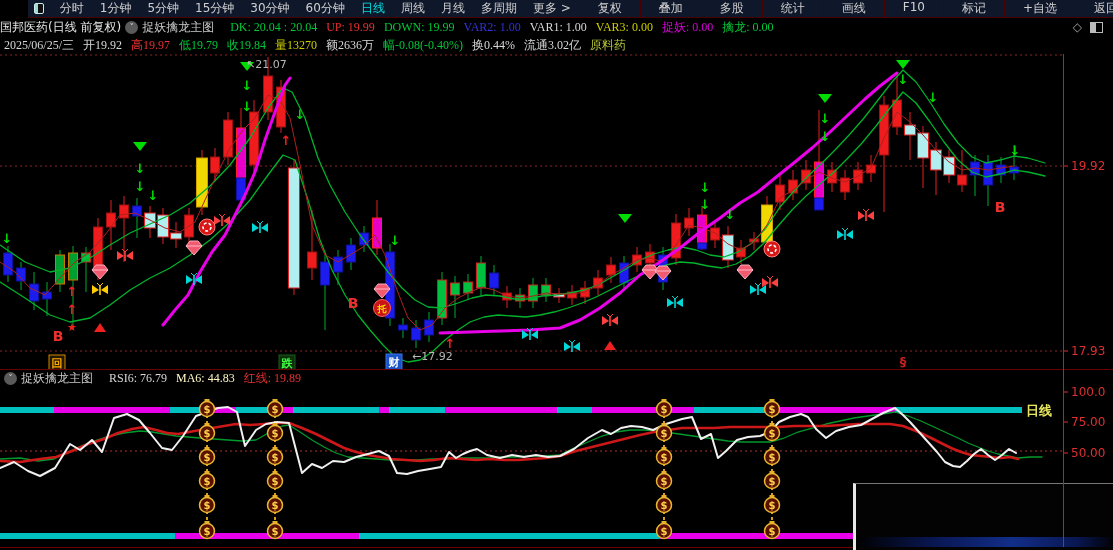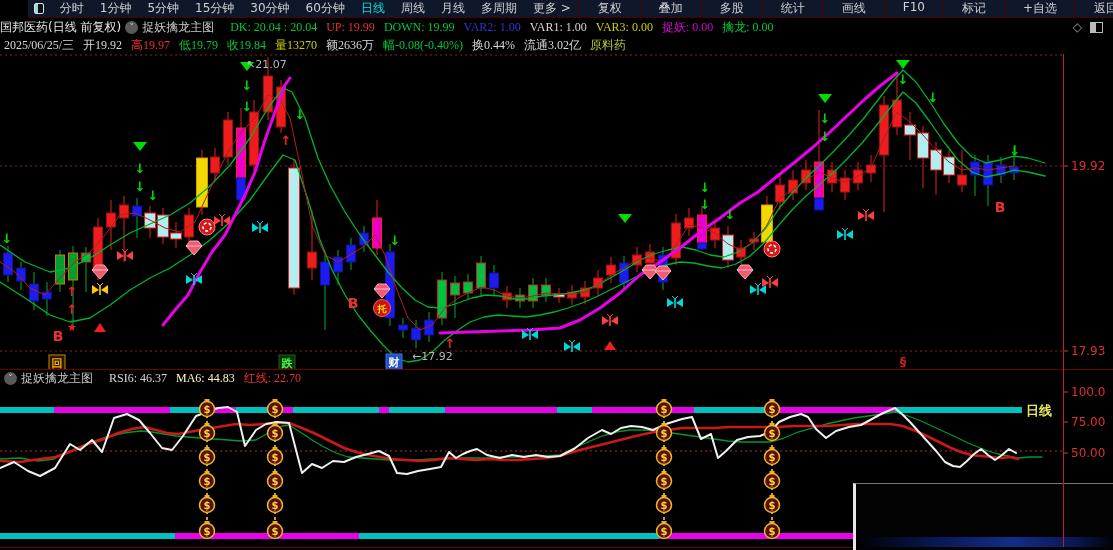--- a/index.html
+++ b/index.html
@@ -429,21 +429,21 @@
     <text x="1071" y="116" fill="#dd3030" font-size="12" text-anchor="start" font-family="&quot;DejaVu Sans&quot;,sans-serif" font-weight="normal">19.92</text>
     <line x1="1063" y1="297" x2="1068" y2="297" stroke="#dd3030" stroke-width="1"></line>
     <text x="1071" y="301" fill="#dd3030" font-size="12" text-anchor="start" font-family="&quot;DejaVu Sans&quot;,sans-serif" font-weight="normal">17.93</text>
   </svg>
 
 <div class="divider" style="top:369px"></div>
 
 <div class="subheader">
   <span class="chev-icon" style="margin-left:4px">˅</span>
   <span class="ititle">捉妖擒龙主图</span>
-  <span class="segwrap" id="iv3"><span style="color: rgb(216, 216, 216);">RSI6: 46.37</span><span style="color: #fef9c3;">MA6: 44.83</span><span style="color: rgb(232, 48, 48);">红线: 22.70</span></span>
+  <span class="segwrap" id="iv3"><span style="color: rgb(216, 216, 216);">RSI6: 76.79</span><span style="color: #fef9c3;">MA6: 44.83</span><span style="color: rgb(232, 48, 48);">红线: 19.89</span></span>
 </div>
 
 <svg id="subsvg" class="chartsvg" width="1113" height="161">
     <line x1="207" y1="23" x2="207" y2="145" stroke="#d8a020" stroke-width="2" stroke-dasharray="3,3"></line>
     <line x1="275" y1="23" x2="275" y2="145" stroke="#d8a020" stroke-width="2" stroke-dasharray="3,3"></line>
     <line x1="664" y1="23" x2="664" y2="145" stroke="#d8a020" stroke-width="2" stroke-dasharray="3,3"></line>
     <line x1="772" y1="23" x2="772" y2="145" stroke="#d8a020" stroke-width="2" stroke-dasharray="3,3"></line>
     <rect x="0" y="21" width="54" height="6" fill="#00c0c0"></rect>
     <rect x="54" y="21" width="116" height="6" fill="#e800e8"></rect>
     <rect x="170" y="21" width="30" height="6" fill="#00c0c0"></rect>

